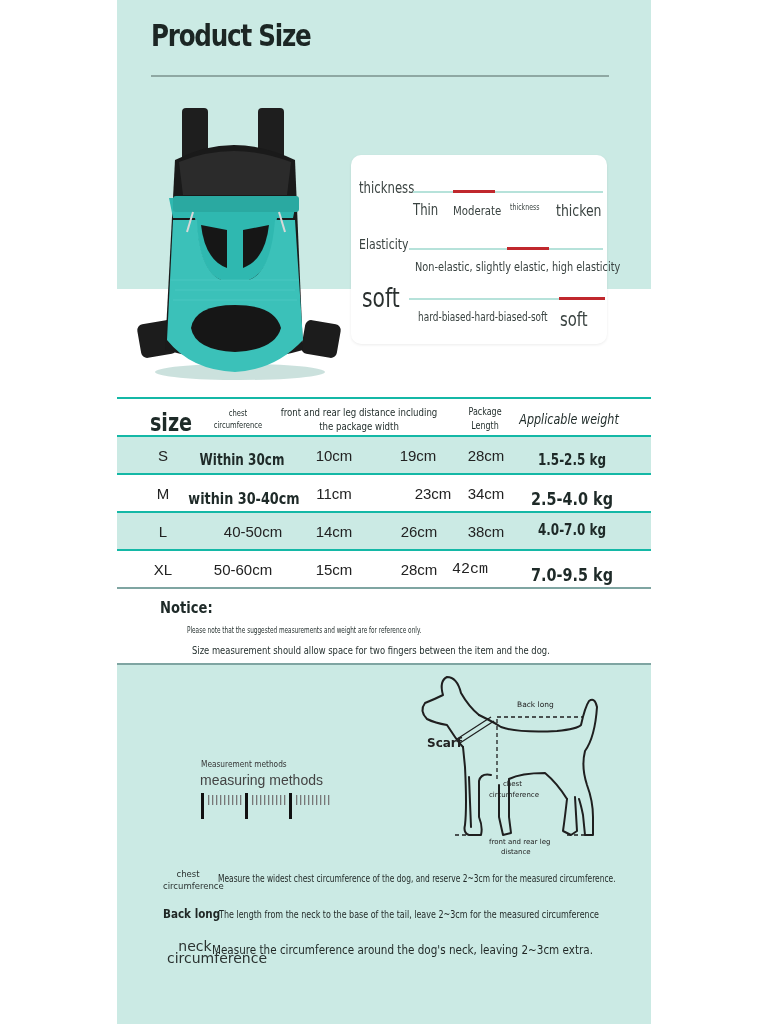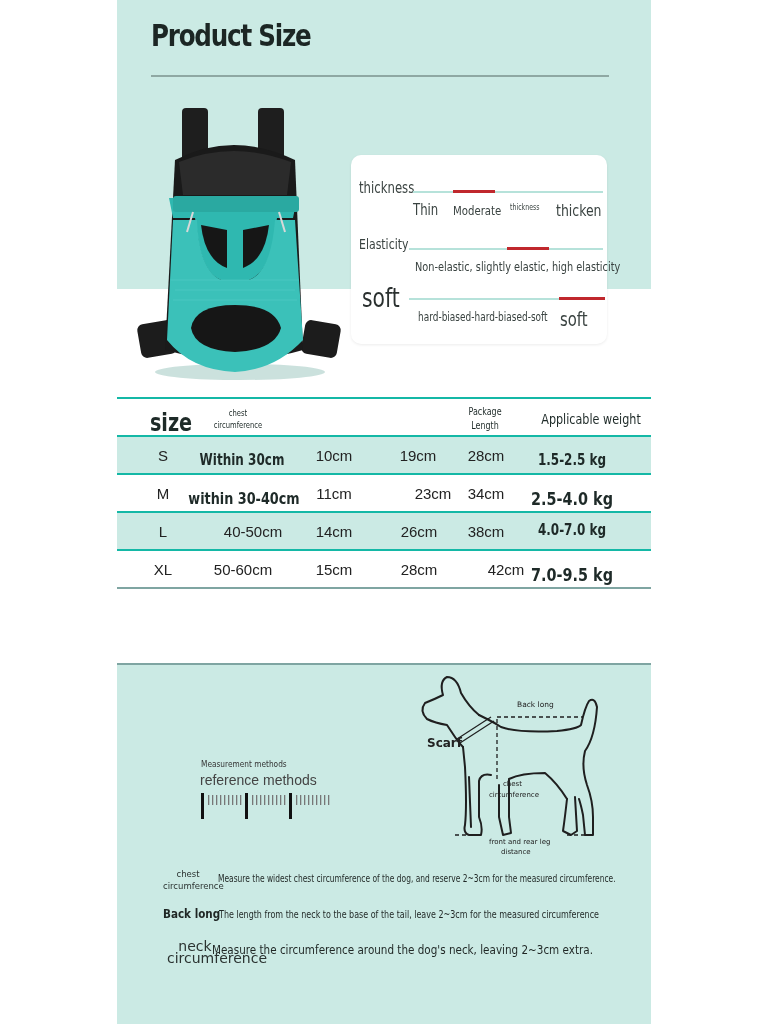--- a/index.html
+++ b/index.html
@@ -118,24 +118,27 @@
   </div>
 
   <div class="tbl">
     <div class="trow head">
       <div class="cell" style="left:54px; top:24px;">
         <span class="narrow" style="font-size:24px; font-weight:bold;">size</span>
       </div>
       <div class="cell" style="left:121px; top:20px; width:70px; white-space:normal; font-size:8.5px; line-height:12px;">
         <span class="narrow">chest circumference</span>
       </div>
+      <div class="cell" style="left:242px; top:20px; width:200px; white-space:normal; font-size:10.5px; line-height:14px;">
+        <span class="narrow" style="transform:scaleX(0.82);">front and rear leg distance including the package width</span>
+      </div>
       <div class="cell" style="left:368px; top:20px; width:44px; white-space:normal; font-size:10px; line-height:14px;">
         <span class="narrow">Package Length</span>
       </div>
-      <div class="cell" style="left:474px; top:20px;">
+      <div class="cell" style="left:452px; top:20px;font-style:italic;">
         <span class="narrow" style="font-size:14px;">Applicable weight</span>
       </div>
     </div>
 
     <div class="trow alt">
       <div class="cell num" style="left:46px;">S</div>
       <div class="cell" style="left:125px; top:23px;"><span class="narrow" style="font-size:15px; font-weight:bold;">Within 30cm</span></div>
       <div class="cell num" style="left:217px;">10cm</div>
       <div class="cell num" style="left:301px;">19cm</div>
       <div class="cell num" style="left:369px;">28cm</div>
@@ -158,34 +161,39 @@
       <div class="cell num" style="left:302px;">26cm</div>
       <div class="cell num" style="left:369px;">38cm</div>
       <div class="cell" style="left:455px; top:17px;"><span class="narrow" style="font-size:15px; font-weight:bold;">4.0-7.0 kg</span></div>
     </div>
 
     <div class="trow white">
       <div class="cell num" style="left:46px;">XL</div>
       <div class="cell num" style="left:126px;">50-60cm</div>
       <div class="cell num" style="left:217px;">15cm</div>
       <div class="cell num" style="left:302px;">28cm</div>
-      <div class="cell num" style="left:389px;">42cm</div>
+      <div class="cell num" style="left:353px;font-family:Liberation Mono, monospace;">42cm</div>
       <div class="cell" style="left:455px; top:23px;"><span class="narrow" style="font-size:18px; font-weight:bold;">7.0-9.5 kg</span></div>
     </div>
     <div class="bottomline"></div>
   </div>
 
+  <div class="notice">
+    <div class="notice-title">Notice:</div>
+    <div class="n1">Please note that the suggested measurements and weight are for reference only.</div>
+    <div class="n2">Size measurement should allow space for two fingers between the item and the dog.</div>
+  </div>
   <div class="sepline"></div>
 
   <div class="measure">
     <div class="measure-bg"></div>
     <div class="measure-bg2"></div>
 
     <div class="mm-small">Measurement methods</div>
-    <div class="mm-big">reference methods</div>
+    <div class="mm-big">measuring methods</div>
     <svg class="ruler" viewBox="0 0 132 26">
       <rect x="0" y="0" width="3" height="26" fill="#111"></rect>
       <rect x="44" y="0" width="3" height="26" fill="#111"></rect>
       <rect x="88" y="0" width="3" height="26" fill="#111"></rect>
       <g fill="#777">
         <rect x="7" y="2" width="1.3" height="10"></rect>
           <rect x="11" y="2" width="1.3" height="10"></rect>
           <rect x="15" y="2" width="1.3" height="10"></rect>
           <rect x="19" y="2" width="1.3" height="10"></rect>
           <rect x="23" y="2" width="1.3" height="10"></rect>

